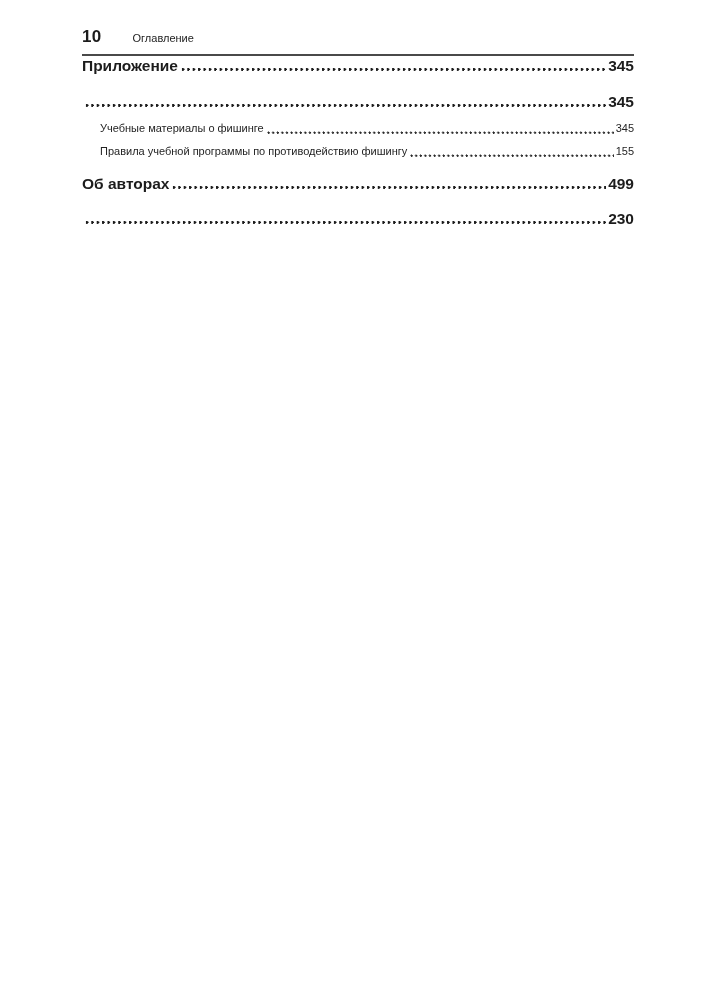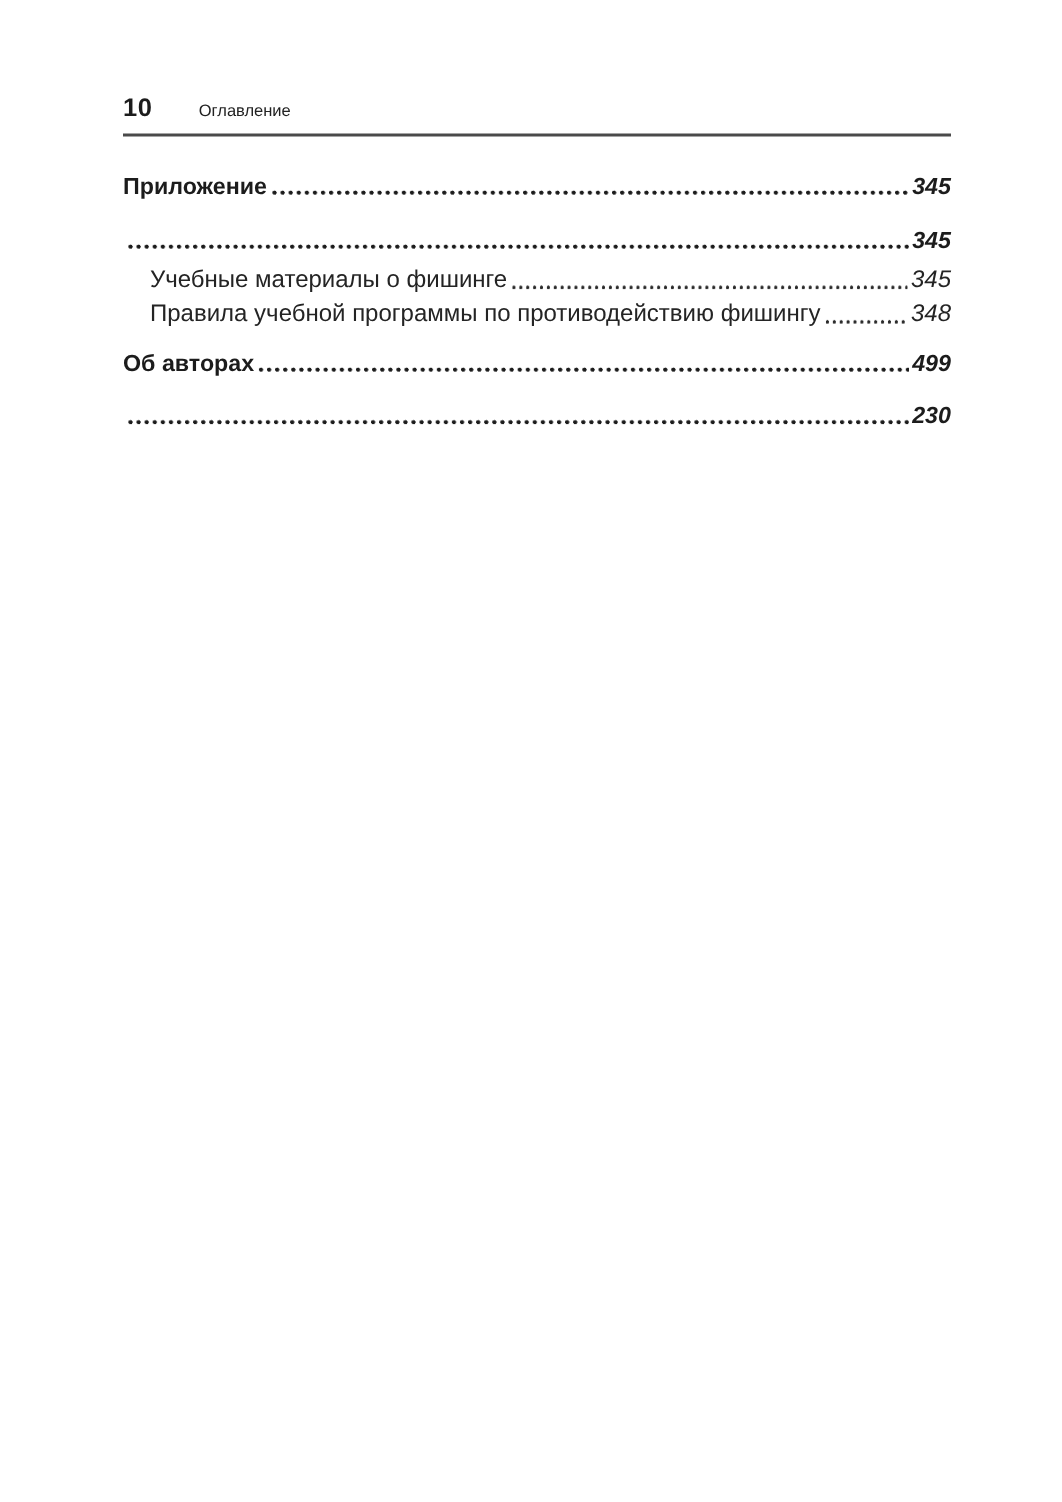--- a/index.html
+++ b/index.html
@@ -10,21 +10,21 @@
     background: #ffffff;
     font-family: "Liberation Sans", "DejaVu Sans", sans-serif;
     color: #1c1c1c;
     overflow: hidden;
   }
 
   .page {
     width: 708px;
     height: 1001px;
     background: #ffffff;
-    padding: 62px 74px 0 82px;
+    padding: 27px 74px 0 82px;
   }
 
   
   .page-header {
     display: flex;
     align-items: baseline;
     gap: 31px;
     padding-bottom: 7px;
   }
   .page-number {
@@ -36,36 +36,36 @@
     font-size: 11px;
     font-weight: 400;
     color: #222222;
   }
   .header-rule {
     height: 2px;
     background: #4a4a4a;
   }
 
   
-  .toc { margin-top: 24px; }
+  .toc { }
 
   .toc-row {
     display: flex;
     align-items: baseline;
   }
   .toc-row .label { white-space: nowrap; }
-  .toc-row .pagenum { white-space: nowrap; font-style: italic; }
+  .toc-row .pagenum { white-space: nowrap; }
 
   .level-1 {
     font-size: 15.5px;
     font-weight: 700;
     line-height: 19px;
   }
   .level-2 {
-    font-size: 16px;
+    font-size: 11px;
     font-weight: 400;
     line-height: 18px;
     padding-left: 18px;
     color: #242424;
   }
 
   .leader {
     flex: 1;
     align-self: flex-end;
     height: 5px;
@@ -115,21 +115,21 @@
 
     <div class="toc-row level-2 gap-b">
       <span class="label">Учебные материалы о фишинге</span>
       <span class="leader"></span>
       <span class="pagenum">345</span>
     </div>
 
     <div class="toc-row level-2 gap-c">
       <span class="label">Правила учебной программы по противодействию фишингу </span>
       <span class="leader"></span>
-      <span class="pagenum">348</span>
+      <span class="pagenum">155</span>
     </div>
 
     <div class="toc-row level-1 gap-d">
       <span class="label">Об авторах </span>
       <span class="leader"></span>
       <span class="pagenum">499</span>
     </div>
 
     <div class="toc-row level-1 gap-e">
       <span class="leader"></span>

